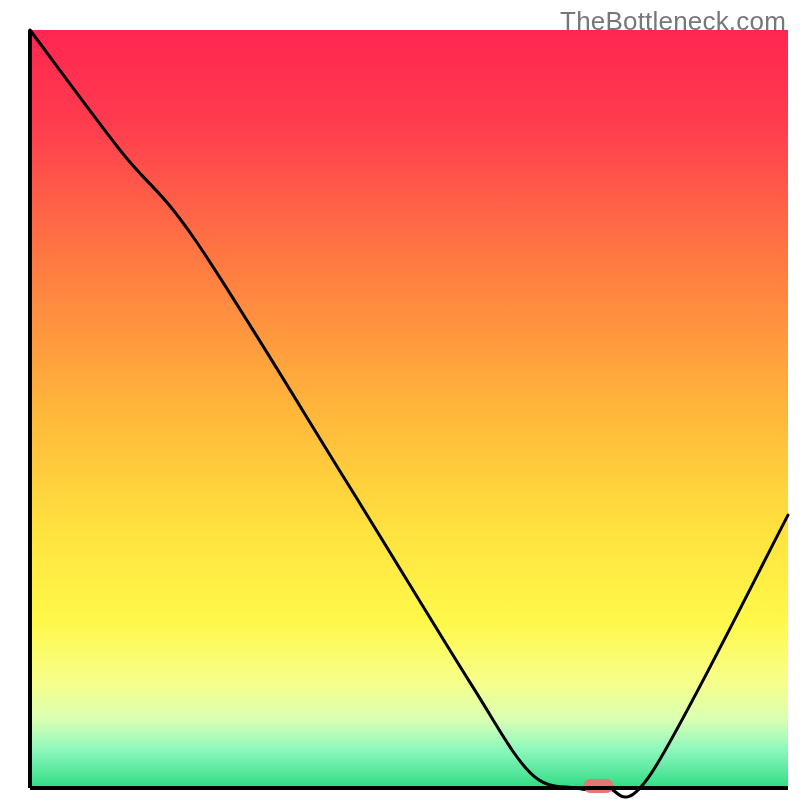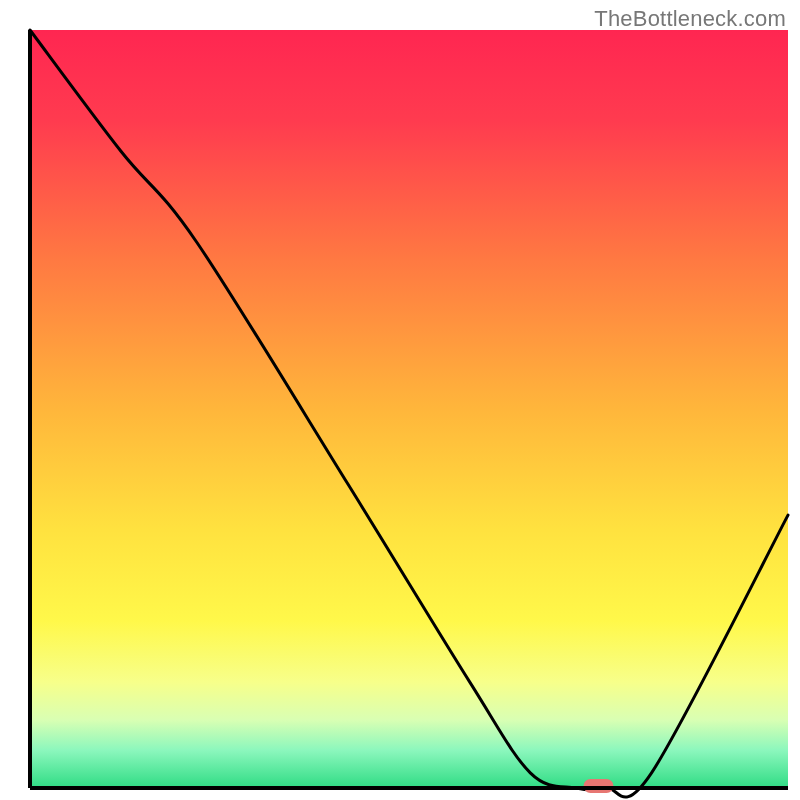--- a/index.html
+++ b/index.html
@@ -13,21 +13,21 @@
   }
   .chart-container {
     position: relative;
     width: 800px;
     height: 800px;
   }
   .watermark {
     position: absolute;
     top: 6px;
     right: 14px;
-    font-size: 22px;
+    font-size: 26px;
     font-weight: 500;
     color: #777777;
     letter-spacing: 0.2px;
     z-index: 20;
     user-select: none;
   }
   svg {
     position: absolute;
     left: 0;
     top: 0;

